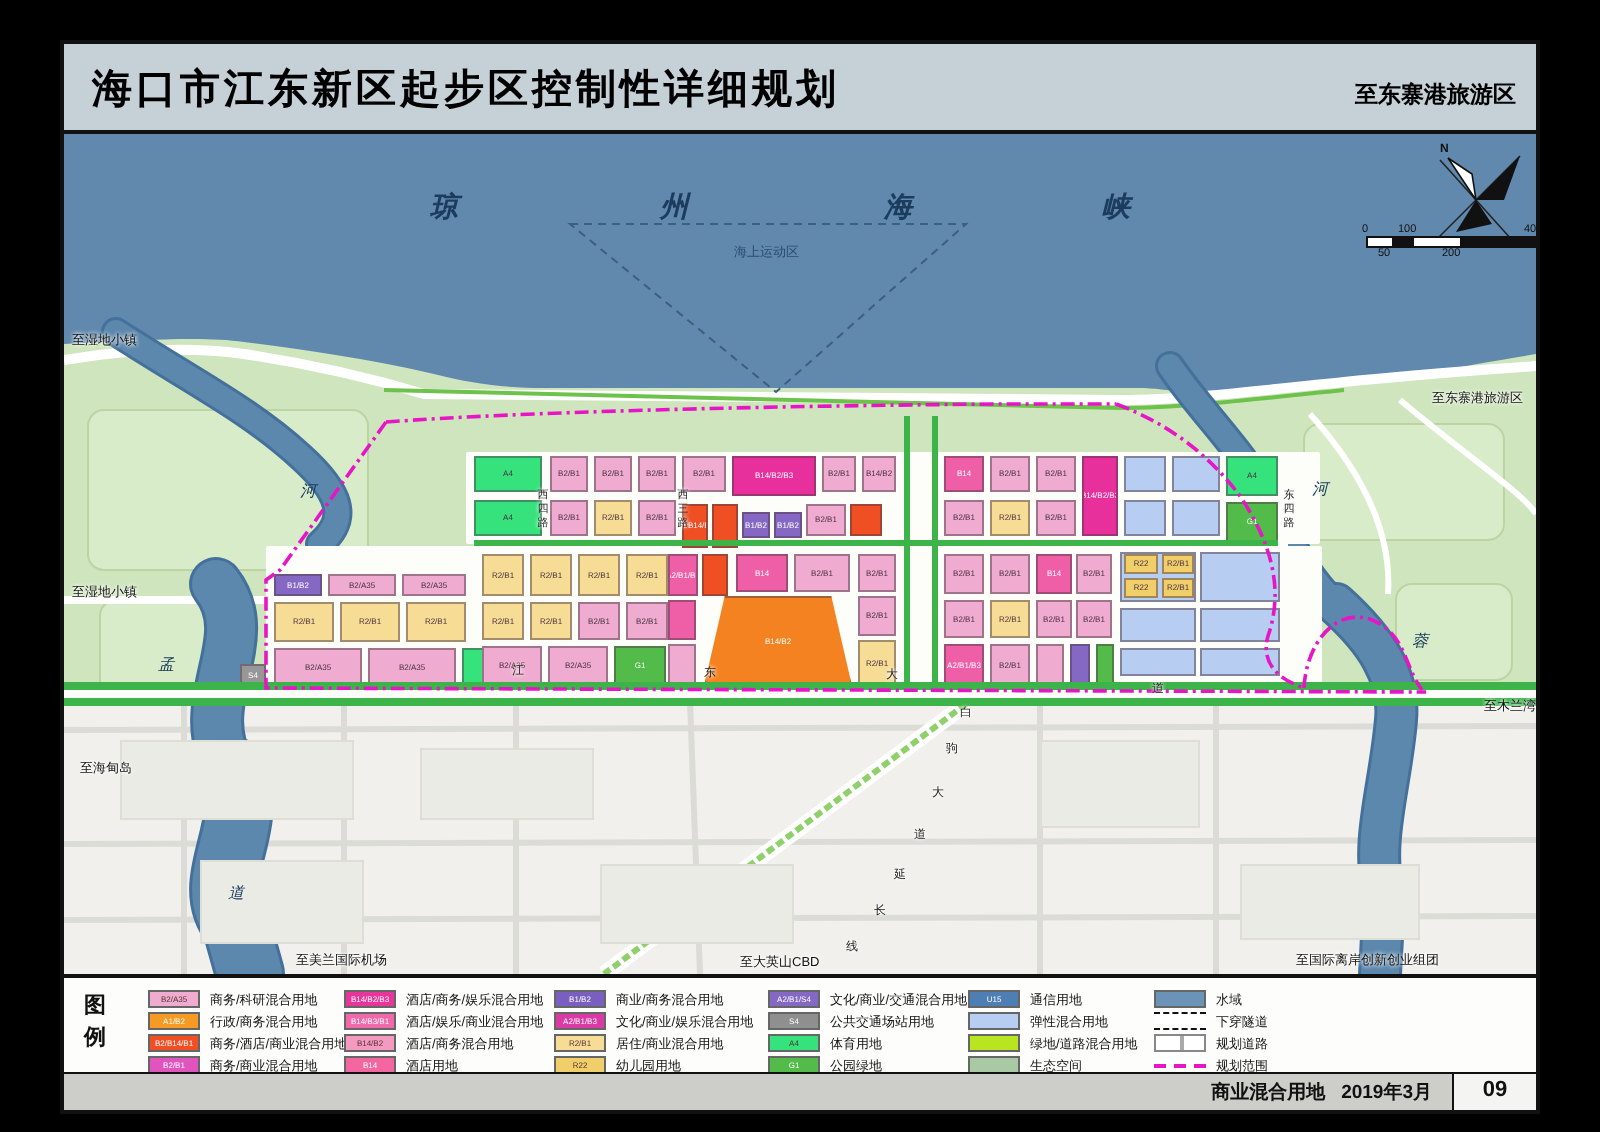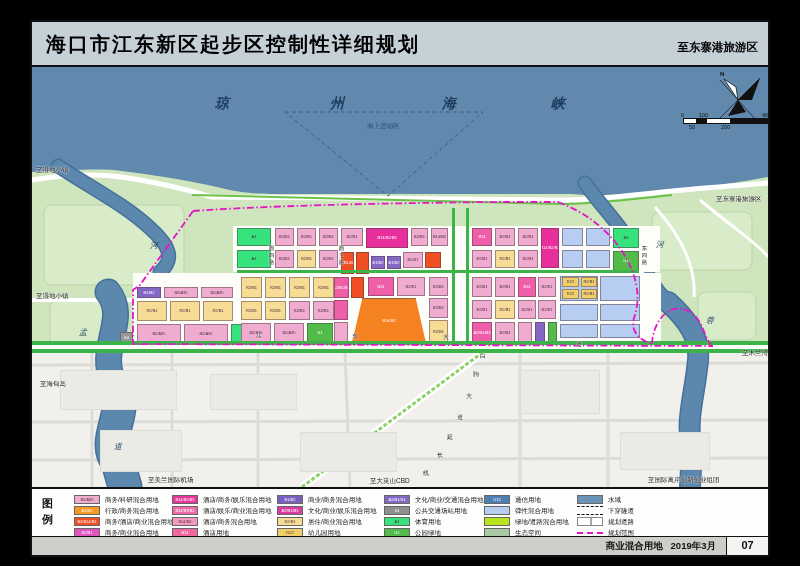--- a/index.html
+++ b/index.html
@@ -419,17 +419,17 @@
             <div class="lg-tx">规划范围</div>
           </div>
         </div>
     </div>
 
     <div id="footer">
       <div id="footer-text">
         <span>商业混合用地</span>&nbsp;&nbsp;
         <span>2019年3月</span>
       </div>
-      <div id="page-box">07</div>
+      <div id="page-box">09</div>
     </div>
 
   </div>
 </div>
 
 </body></html>

